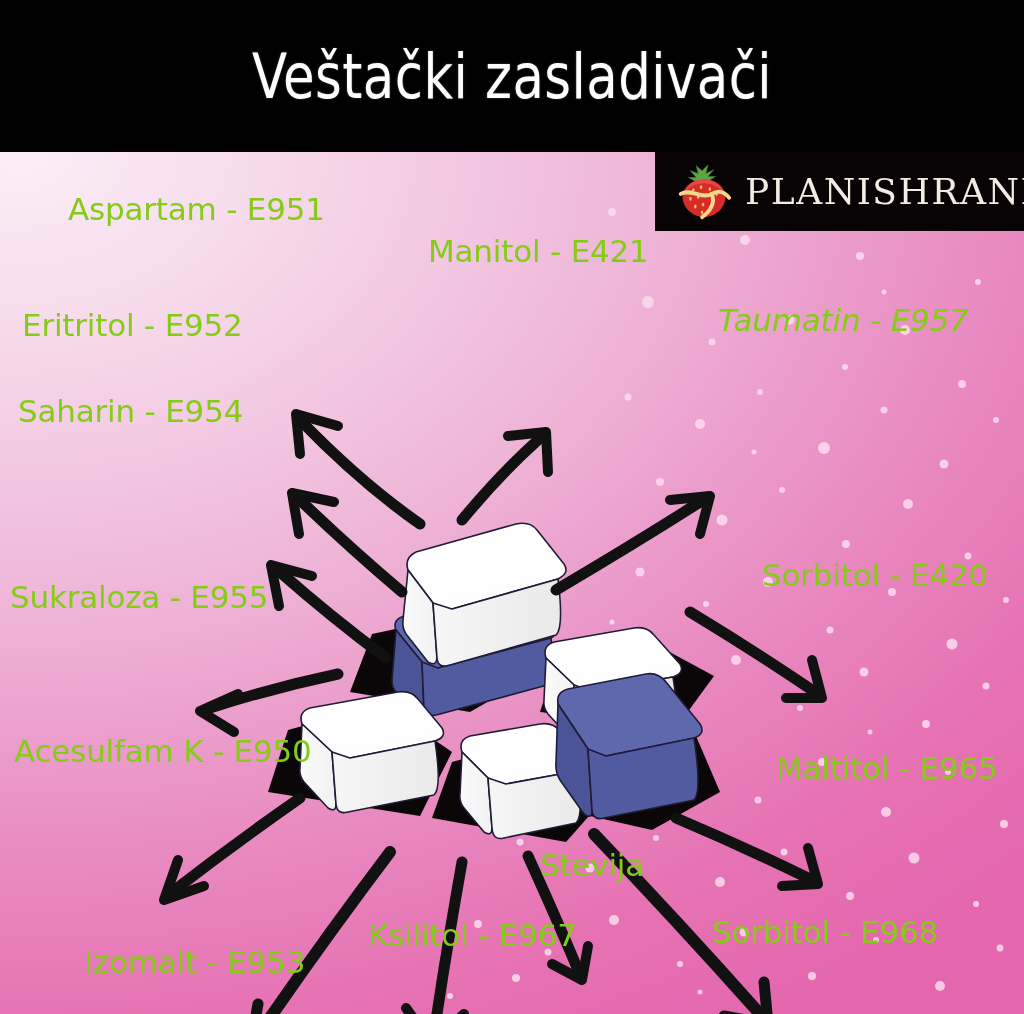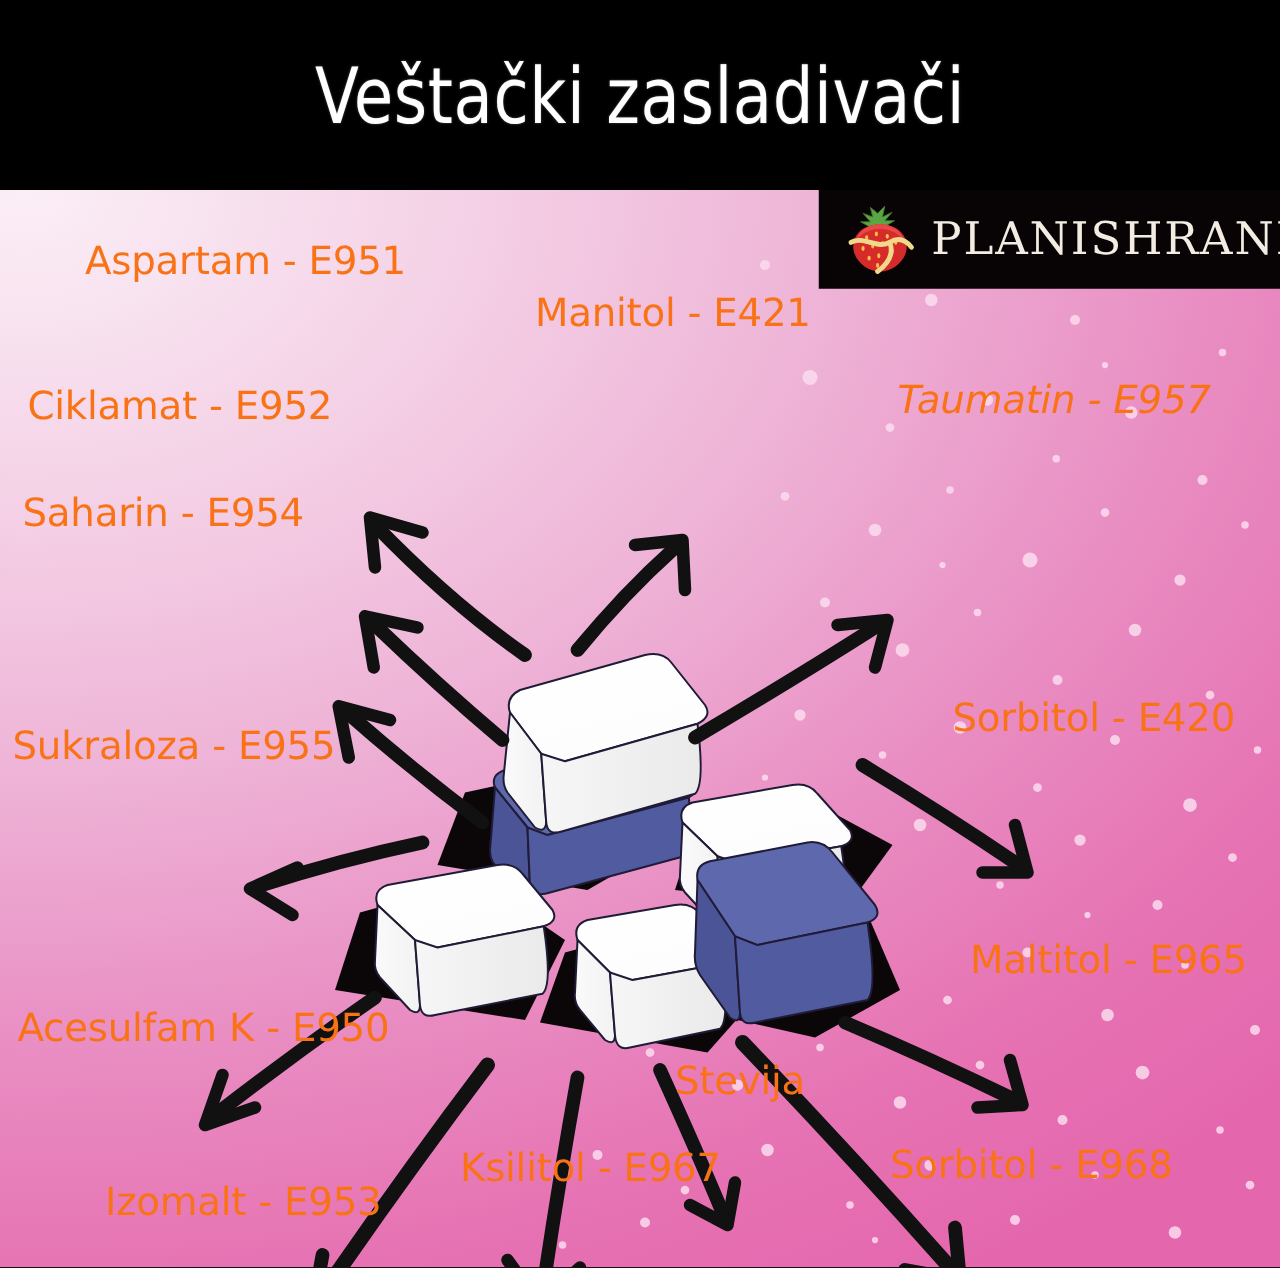--- a/index.html
+++ b/index.html
@@ -50,21 +50,21 @@
 
   
   #arrows{position:absolute;left:0;top:0;width:1024px;height:862px;pointer-events:none;}
 
   
   #cubes{position:absolute;left:0;top:0;width:1024px;height:862px;}
 
   
   .label{
     position:absolute;
-    color:#f97316;
+    color:#84cc16;
     font-size:31px;
     font-weight:400;
     white-space:nowrap;
     letter-spacing:-0.2px;
     line-height:1;
   }
 </style>
 </head>
 <body>
 
@@ -313,25 +313,25 @@
       </svg>
       <span id="logo-text">PLANISHRANE</span>
     </div>
 
   </div>
 
   <div id="labels" style="position: absolute; left: 0px; top: 0px; width: 1024px; height: 1014px; color: rgb(43, 26, 43);">
     <div class="label" style="left: 68px; top: 194px;">Aspartam - E951</div>
     <div class="label" style="left: 428px; top: 236px;">Manitol - E421</div>
     <div class="label" style="left: 718px; top: 305px; font-style: italic;">Taumatin - E957</div>
-    <div class="label" style="left: 22px; top: 310px;">Ciklamat - E952</div>
+    <div class="label" style="left: 22px; top: 310px;">Eritritol - E952</div>
     <div class="label" style="left: 18px; top: 396px;">Saharin - E954</div>
     <div class="label" style="left: 762px; top: 560px;">Sorbitol - E420</div>
     <div class="label" style="left: 10px; top: 582px;">Sukraloza - E955</div>
-    <div class="label" style="left: 14px; top: 808px;">Acesulfam K - E950</div>
+    <div class="label" style="left: 14px; top: 736px;">Acesulfam K - E950</div>
     <div class="label" style="left: 776px; top: 753px; text-align: center;">Maltitol - E965</div>
     <div class="label" style="left: 540px; top: 850px;">Stevija</div>
     <div class="label" style="left: 368px; top: 920px;">Ksilitol - E967</div>
     <div class="label" style="left: 712px; top: 917px;">Sorbitol - E968</div>
     <div class="label" style="left: 84px; top: 947px;">Izomalt - E953</div>
   </div>
 
 </div>
 
 </body></html>

